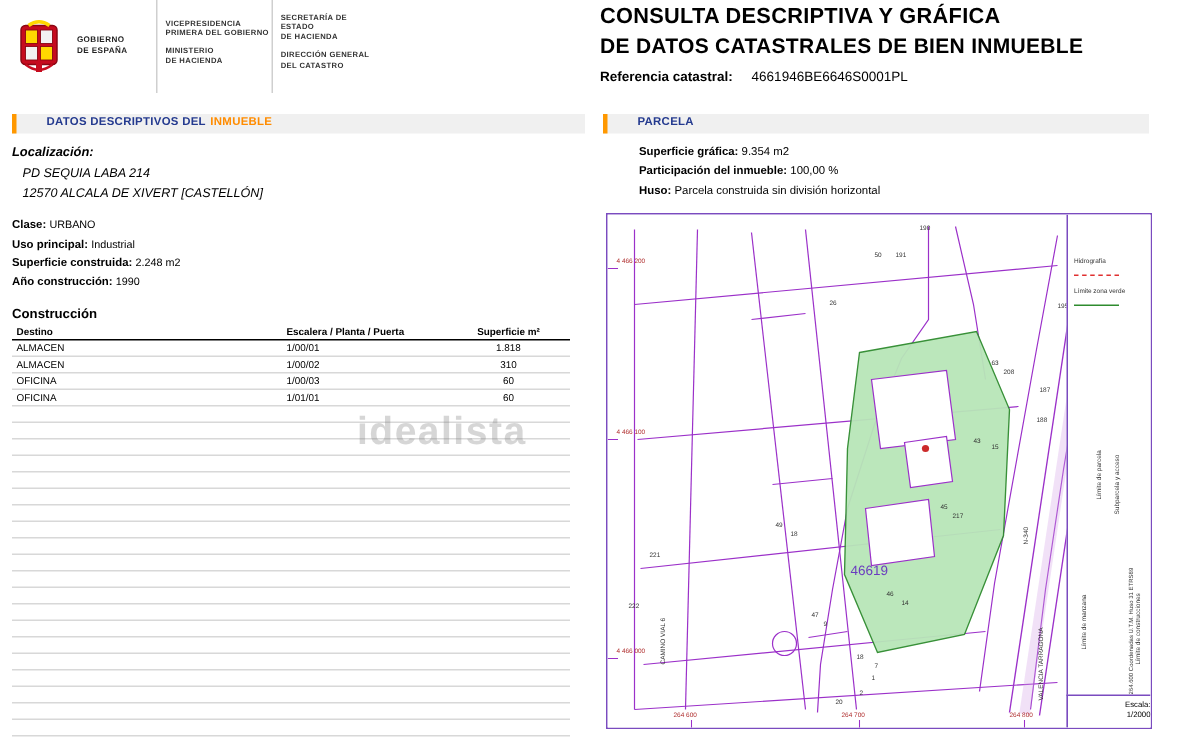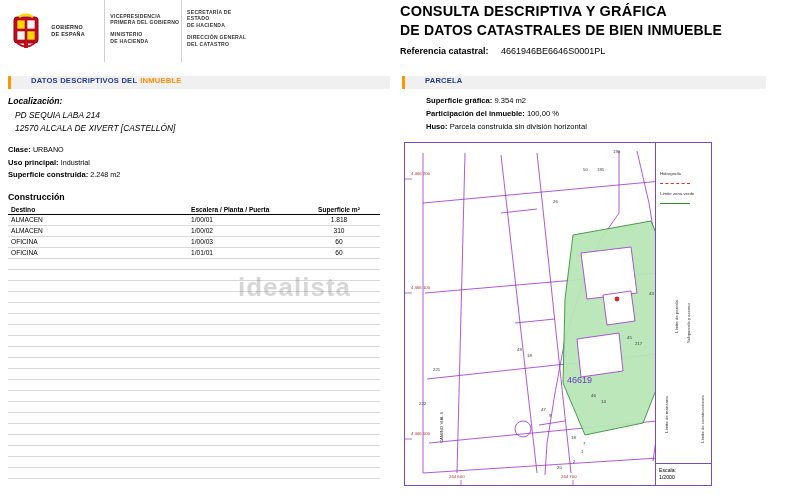--- a/index.html
+++ b/index.html
@@ -111,23 +111,23 @@
   table.constr tr.empty td { height: 11px; }
 
   
   .rpanel { position: absolute; left: 402px; top: 94px; width: 392px; }
   .rfields { font-size: 7.6px; line-height: 13px; margin-left: 24px; }
   .rfields .v { font-weight: normal; }
 
   
   .mapwrap {
     position: absolute; left: 404px; top: 142px;
-    width: 308px; height: 344px;
+    width: 364px; height: 344px;
     border: 1px solid #7a4bbf;
-    background: #fff; overflow: hidden;
+    background: #fff; overflow: hidden; text-align: right;
   }
   .map-svg { position:absolute; left:0; top:0; }
   .mapside {
     position: absolute; right: 0; top: 0; width: 56px; height: 100%;
     border-left: 1px solid #7a4bbf;
     background: #fff;
   }
   .legend-item {
     position: absolute; font-size: 4.3px; color: #333; white-space: nowrap;
   }
@@ -223,20 +223,24 @@
         <span class="f-lbl">Clase:</span>
         <span class="v">URBANO</span>
       </div>
       <div>
         <span class="f-lbl">Uso principal:</span>
         <span class="v">Industrial</span>
       </div>
       <div>
         <span class="f-lbl">Superficie construida:</span>
         <span class="v">2.248 m2</span>
+      </div>
+      <div>
+        <span class="f-lbl">Año construcción:</span>
+        <span class="v">1990</span>
       </div>
     </div>
 
     <div class="constr-title">Construcción</div>
 
     <table class="constr">
       <thead>
         <tr>
           <th class="c1">Destino</th>
           <th class="c2">Escalera / Planta / Puerta</th>

